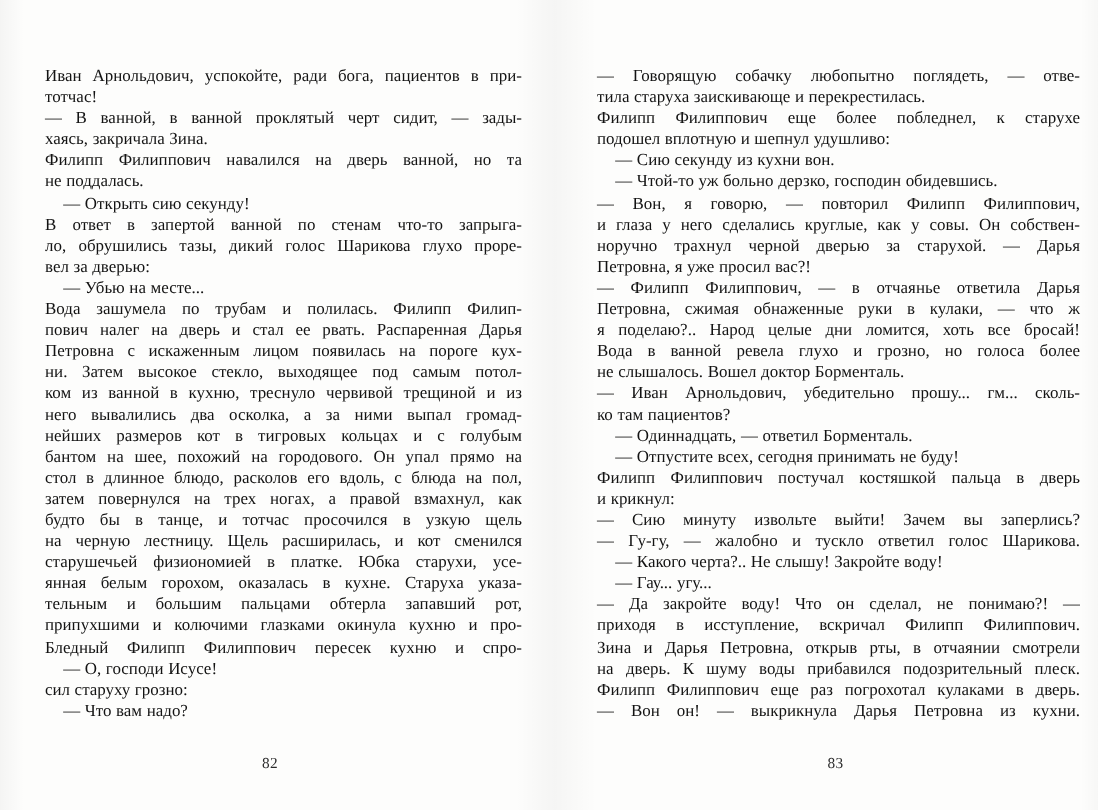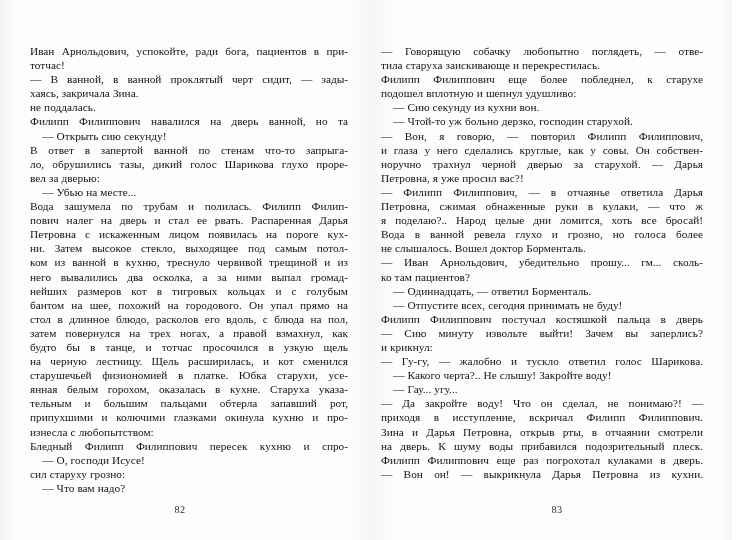--- a/index.html
+++ b/index.html
@@ -49,21 +49,21 @@
   .textblock {
     position: absolute;
     top: 44px;
     font-size: 11.3px;
     line-height: 14.1px;
     text-align: justify;
     text-justify: inter-word;
     hyphens: manual;
   }
   .page-left  .textblock { left: 30px;  width: 318px; }
-  .page-right .textblock { left: 13px;  width: 322px; }
+  .page-right .textblock { left: 30px;  width: 322px; }
 
   .textblock p {
     margin: 0;
     text-indent: 0;
     white-space: pre-wrap;
     word-spacing: 0.02em;
   }
 
   .line {
     display: block;
@@ -93,22 +93,22 @@
 <div id="scan">
 
   <div class="paper-tint"></div>
 
   <div class="page page-left">
     <div class="textblock">
         <p class="line just">Иван Арнольдович, успокойте, ради бога, пациентов в при-</p>
         <p class="line">тотчас!</p>
         <p class="line just">    — В ванной, в ванной проклятый черт сидит, — зады-</p>
         <p class="line">хаясь, закричала Зина.</p>
+        <p class="line just">    Филипп Филиппович навалился на дверь ванной, но та</p>
         <p class="line">не поддалась.</p>
-        <p class="line just">    Филипп Филиппович навалился на дверь ванной, но та</p>
         <p class="line">    — Открыть сию секунду!</p>
         <p class="line just">    В ответ в запертой ванной по стенам что-то запрыга-</p>
         <p class="line just">ло, обрушились тазы, дикий голос Шарикова глухо проре-</p>
         <p class="line">вел за дверью:</p>
         <p class="line">    — Убью на месте...</p>
         <p class="line just">    Вода зашумела по трубам и полилась. Филипп Филип-</p>
         <p class="line just">пович налег на дверь и стал ее рвать. Распаренная Дарья</p>
         <p class="line just">Петровна с искаженным лицом появилась на пороге кух-</p>
         <p class="line just">ни. Затем высокое стекло, выходящее под самым потол-</p>
         <p class="line just">ком из ванной в кухню, треснуло червивой трещиной и из</p>
@@ -116,53 +116,52 @@
         <p class="line just">нейших размеров кот в тигровых кольцах и с голубым</p>
         <p class="line just">бантом на шее, похожий на городового. Он упал прямо на</p>
         <p class="line just">стол в длинное блюдо, расколов его вдоль, с блюда на пол,</p>
         <p class="line just">затем повернулся на трех ногах, а правой взмахнул, как</p>
         <p class="line just">будто бы в танце, и тотчас просочился в узкую щель</p>
         <p class="line just">на черную лестницу. Щель расширилась, и кот сменился</p>
         <p class="line just">старушечьей физиономией в платке. Юбка старухи, усе-</p>
         <p class="line just">янная белым горохом, оказалась в кухне. Старуха указа-</p>
         <p class="line just">тельным и большим пальцами обтерла запавший рот,</p>
         <p class="line just">припухшими и колючими глазками окинула кухню и про-</p>
-        <p class="line">изнесла с любопытством:</p>
         <p class="line just">    Бледный Филипп Филиппович пересек кухню и спро-</p>
         <p class="line">    — О, господи Исусе!</p>
         <p class="line">сил старуху грозно:</p>
         <p class="line">    — Что вам надо?</p>
       </div>
     <div class="folio">82</div>
   </div>
 
   <div class="page page-right">
     <div class="textblock">
         <p class="line just">    — Говорящую собачку любопытно поглядеть, — отве-</p>
         <p class="line">тила старуха заискивающе и перекрестилась.</p>
         <p class="line just">    Филипп Филиппович еще более побледнел, к старухе</p>
         <p class="line">подошел вплотную и шепнул удушливо:</p>
         <p class="line">    — Сию секунду из кухни вон.</p>
-        <p class="line">    — Чтой-то уж больно дерзко, господин старухой.</p>
+        <p class="line">    — Чтой-то уж больно дерзко, господин обидевшись.</p>
         <p class="line just">    — Вон, я говорю, — повторил Филипп Филиппович,</p>
         <p class="line just">и глаза у него сделались круглые, как у совы. Он собствен-</p>
         <p class="line just">норучно трахнул черной дверью за старухой. — Дарья</p>
         <p class="line">Петровна, я уже просил вас?!</p>
         <p class="line just">    — Филипп Филиппович, — в отчаянье ответила Дарья</p>
         <p class="line just">Петровна, сжимая обнаженные руки в кулаки, — что ж</p>
         <p class="line just">я поделаю?.. Народ целые дни ломится, хоть все бросай!</p>
         <p class="line just">    Вода в ванной ревела глухо и грозно, но голоса более</p>
         <p class="line">не слышалось. Вошел доктор Борменталь.</p>
         <p class="line just">    — Иван Арнольдович, убедительно прошу... гм... сколь-</p>
         <p class="line">ко там пациентов?</p>
         <p class="line">    — Одиннадцать, — ответил Борменталь.</p>
         <p class="line">    — Отпустите всех, сегодня принимать не буду!</p>
         <p class="line just">    Филипп Филиппович постучал костяшкой пальца в дверь</p>
+        <p class="line">и крикнул:</p>
         <p class="line just">    — Сию минуту извольте выйти! Зачем вы заперлись?</p>
-        <p class="line">и крикнул:</p>
         <p class="line just">    — Гу-гу, — жалобно и тускло ответил голос Шарикова.</p>
         <p class="line">    — Какого черта?.. Не слышу! Закройте воду!</p>
         <p class="line">    — Гау... угу...</p>
         <p class="line just">    — Да закройте воду! Что он сделал, не понимаю?! —</p>
         <p class="line just">приходя в исступление, вскричал Филипп Филиппович.</p>
         <p class="line just">Зина и Дарья Петровна, открыв рты, в отчаянии смотрели</p>
         <p class="line just">на дверь. К шуму воды прибавился подозрительный плеск.</p>
         <p class="line just">Филипп Филиппович еще раз погрохотал кулаками в дверь.</p>
         <p class="line just">    — Вон он! — выкрикнула Дарья Петровна из кухни.</p>
       </div>

